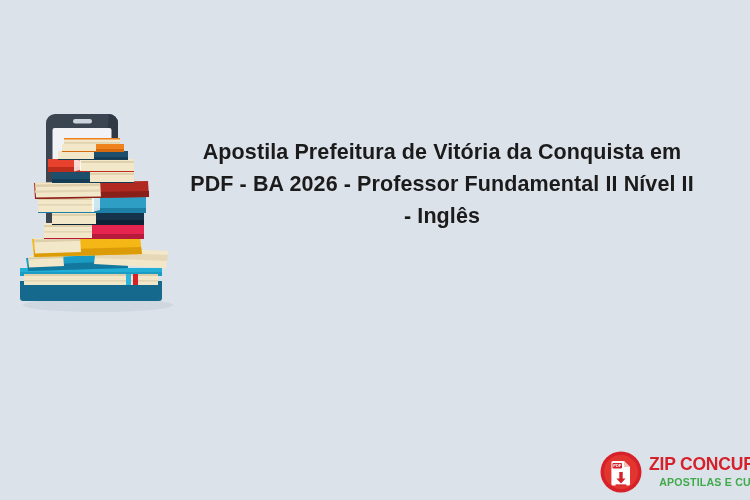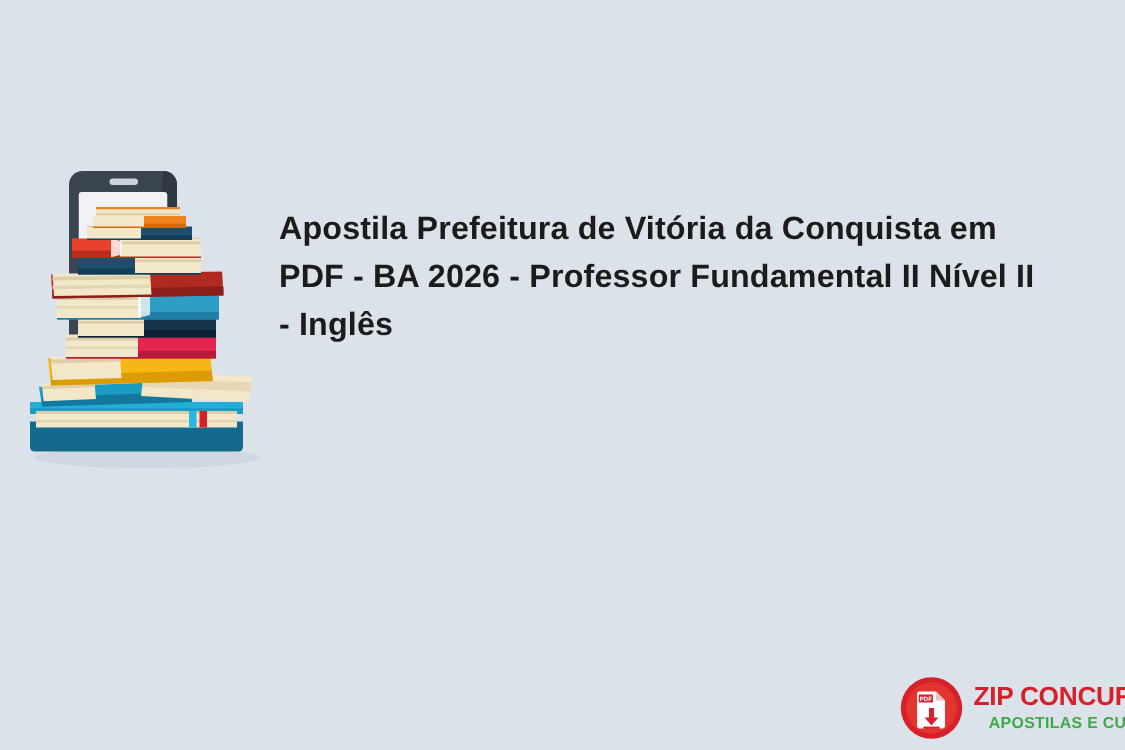--- a/index.html
+++ b/index.html
@@ -28,21 +28,21 @@
     width: 180px;
     height: 215px;
   }
 
   
   #product-title {
     position: absolute;
     left: 186px;
     top: 136px;
     width: 512px;
-    text-align: left;
+    text-align: center;
     font-size: 21.5px;
     line-height: 32px;
     font-weight: 600;
     color: #1b1b1b;
     letter-spacing: 0.1px;
     font-family: "Liberation Sans", sans-serif;
   }
 
   
   #brand-logo {

